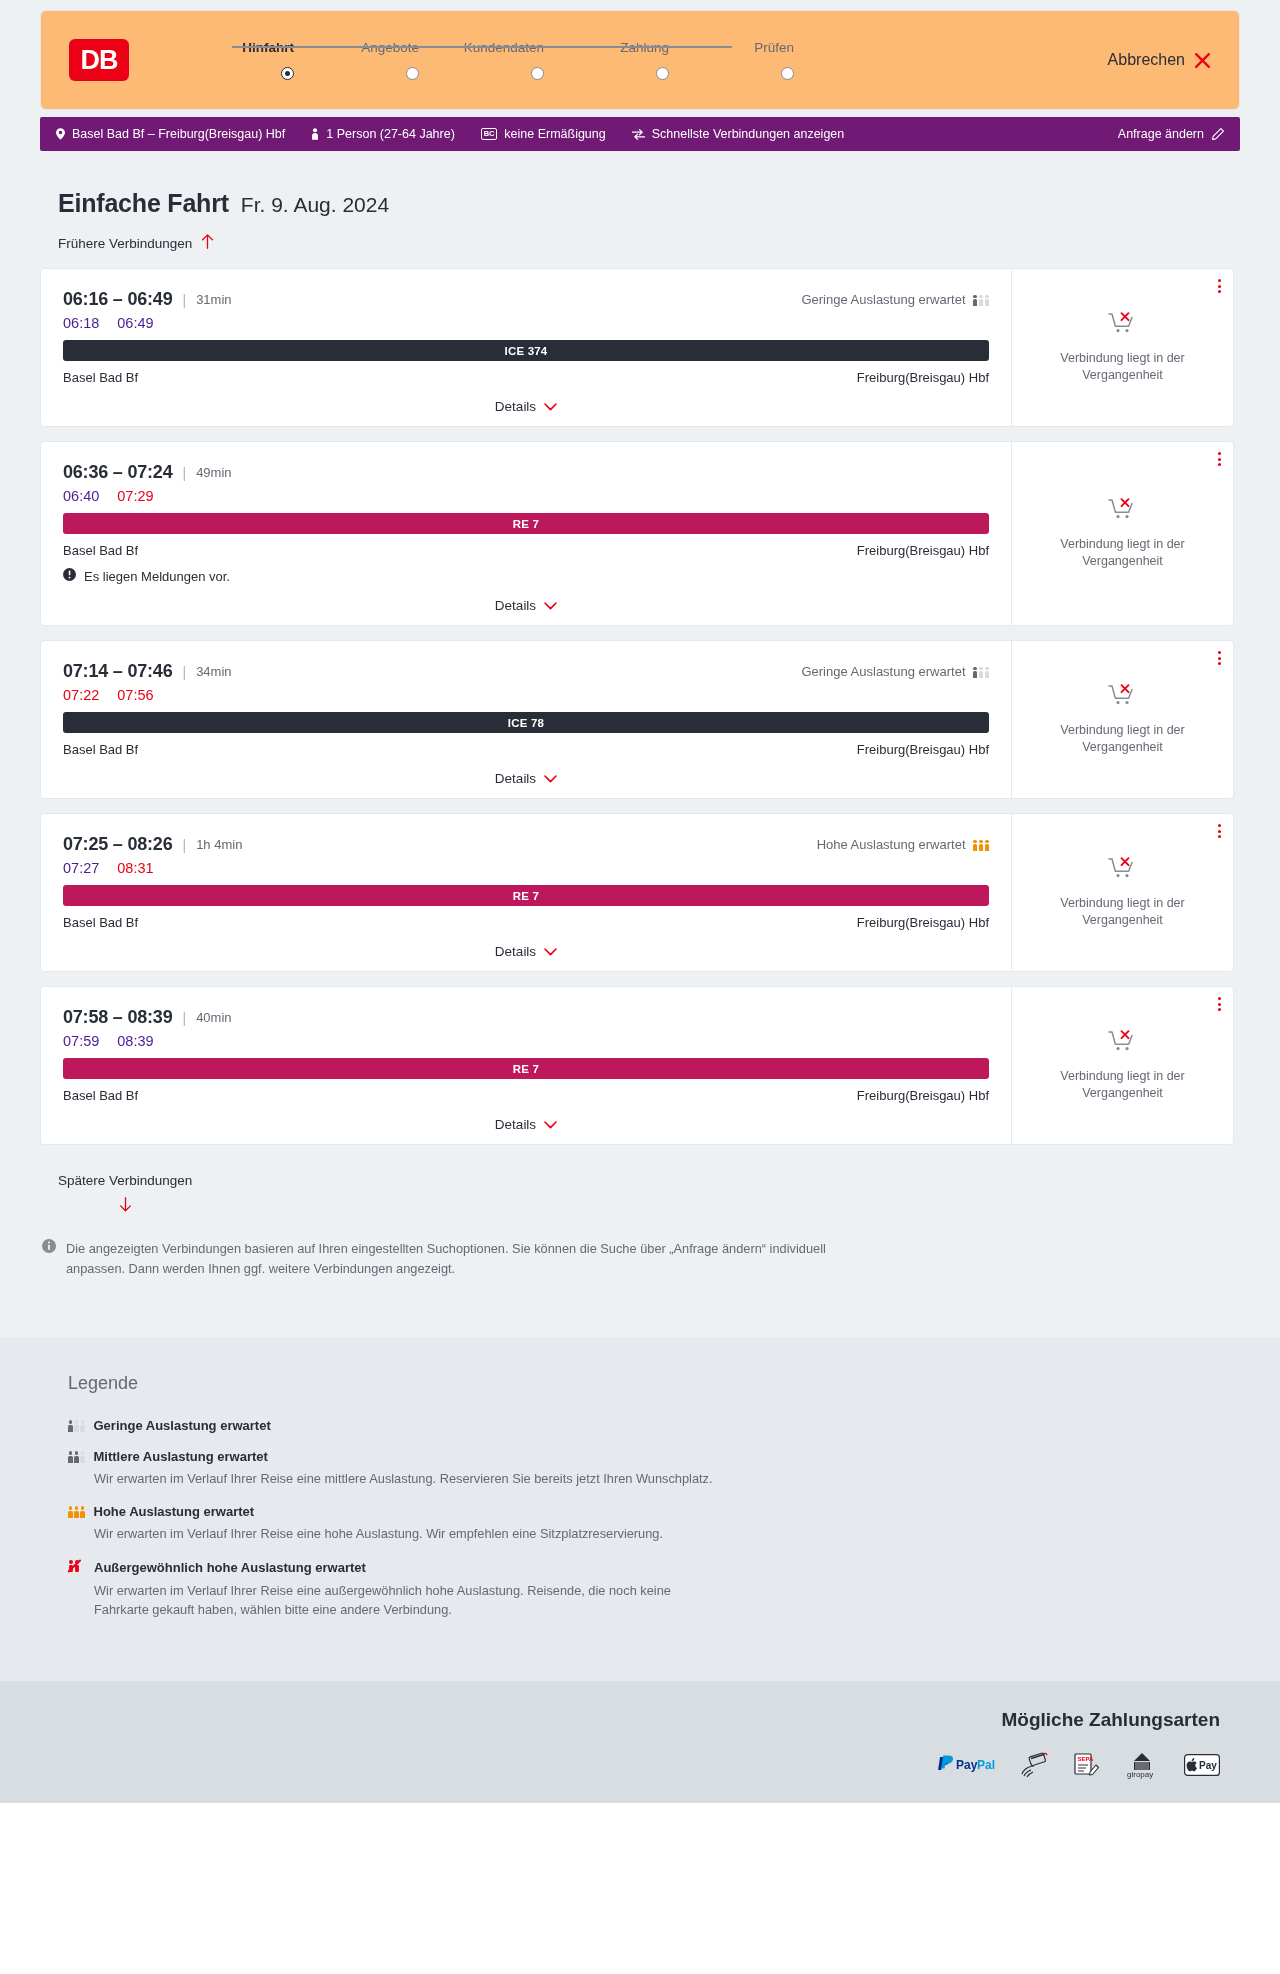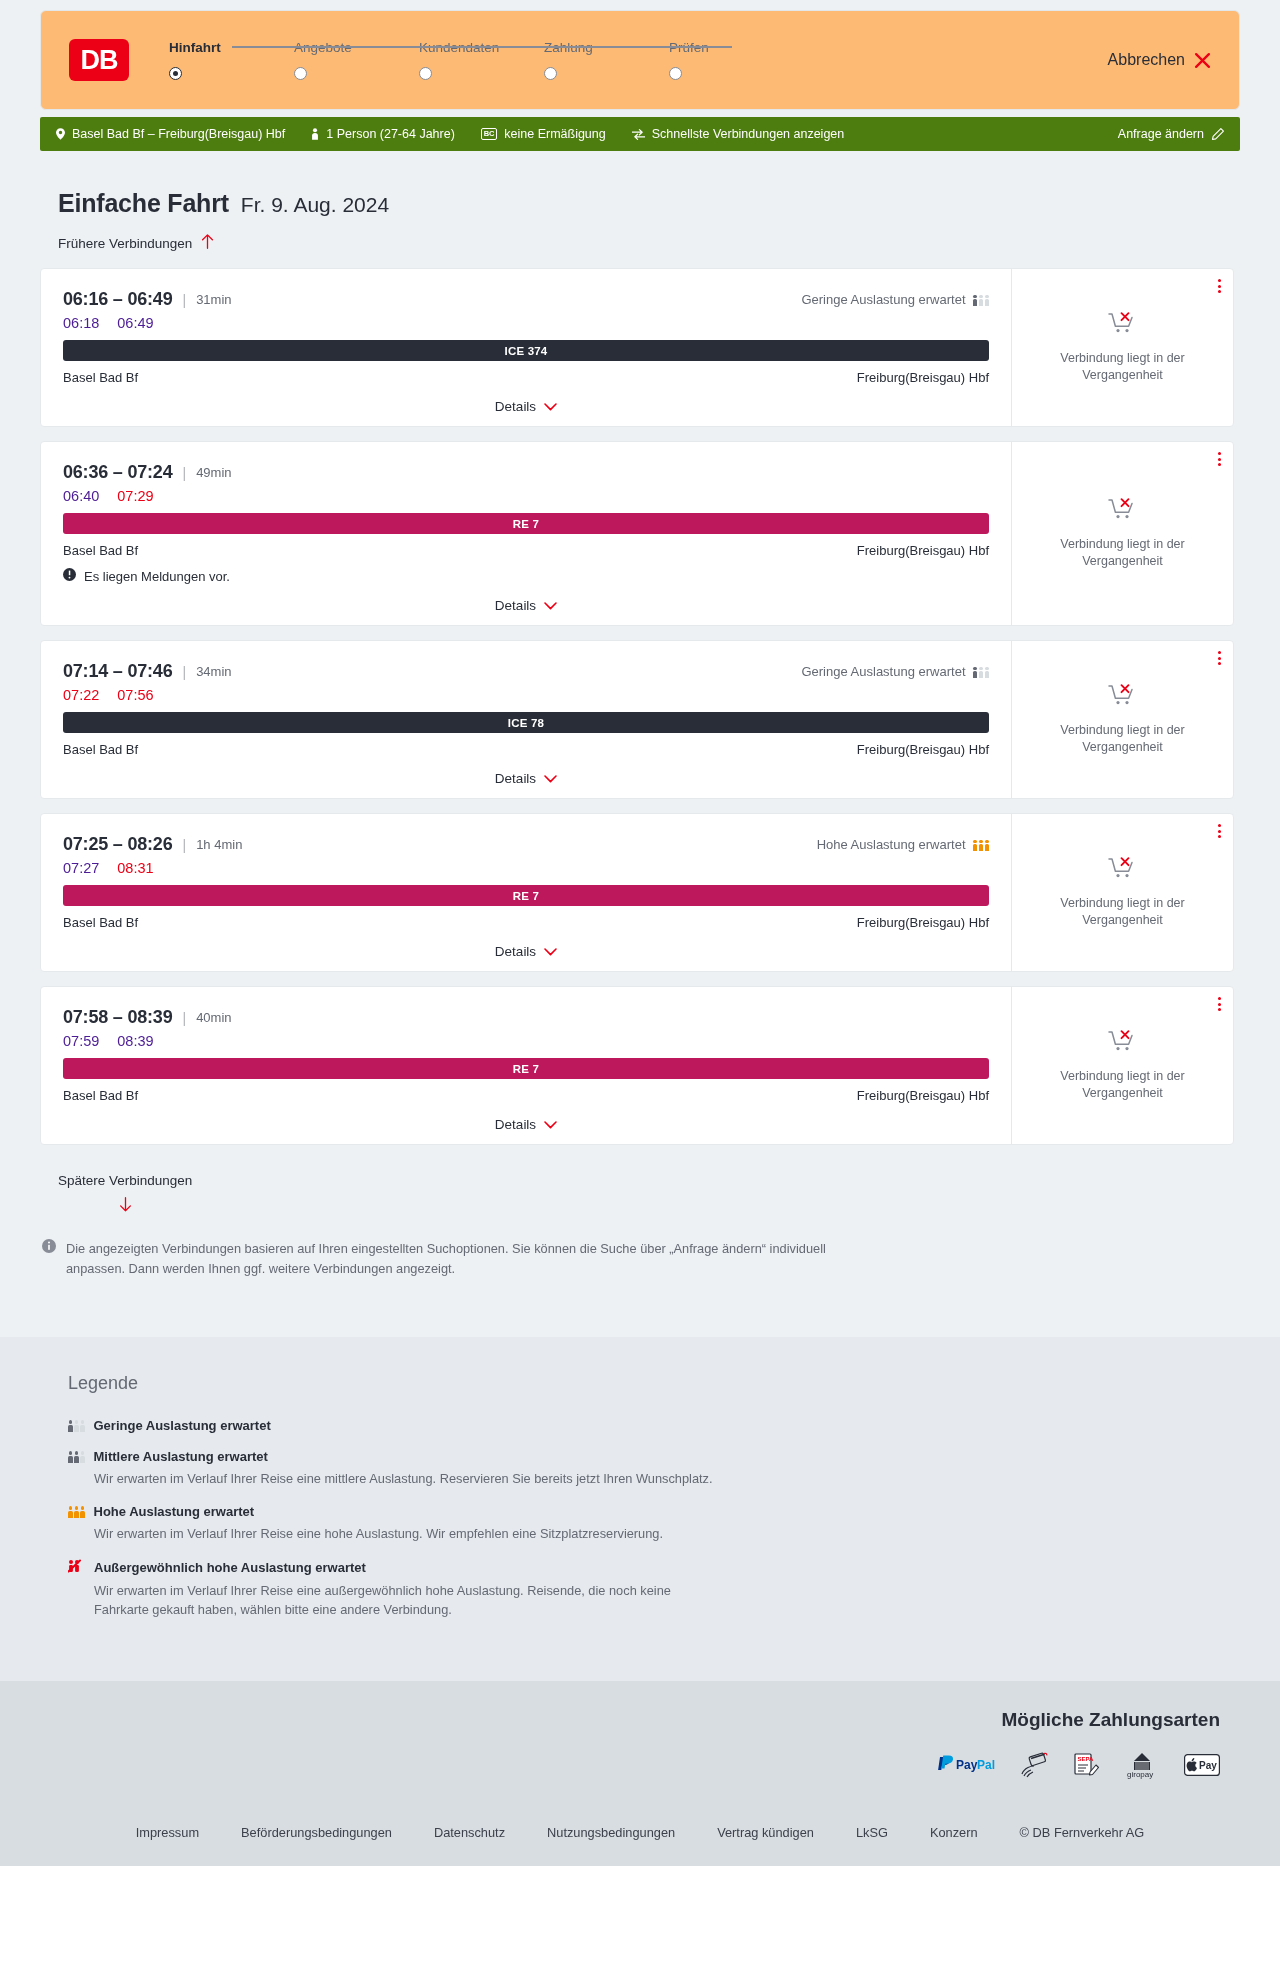--- a/index.html
+++ b/index.html
@@ -50,21 +50,21 @@
   .stepper {
     margin-left: 40px;
     position: relative;
     display: flex;
     align-items: flex-start;
   }
   .step {
     width: 125px;
     display: flex;
     flex-direction: column;
-    align-items: flex-start;
+    align-items: flex-end;
     position: relative;
   }
   .step-label {
     font-size: 13.5px;
     color: #646973;
     margin-bottom: 12px;
     white-space: nowrap;
   }
   .step.active .step-label {
     color: #282d37;
@@ -112,21 +112,21 @@
   }
   .cancel-label {
     font-size: 16px;
     color: #282d37;
   }
   .x-icon { width: 17px; height: 17px; display:block; }
 
   
   .filterbar-wrap { padding: 7px 40px 0 40px; background: #eef1f4; }
   .filterbar {
-    background: #4d7c0f;
+    background: #701a75;
     color: #ffffff;
     height: 34px;
     display: flex;
     align-items: center;
     padding: 0 16px;
     font-size: 12.5px;
     border-radius: 2px;
   }
   .filter-item {
     display: flex;
@@ -904,24 +904,14 @@
           <svg width="36" height="22" viewBox="0 0 36 22">
             <rect x="0.6" y="0.6" width="34.8" height="20.8" rx="3" fill="#ffffff" stroke="#282d37" stroke-width="1.2"></rect>
             <path d="M9.6 6.3c.5-.6.8-1.4.7-2.2-.7 0-1.5.5-2 1.1-.4.5-.8 1.4-.7 2.2.8.1 1.5-.4 2-1.1zM10.3 7.6c-1.1-.1-2 .6-2.5.6s-1.3-.6-2.1-.6c-1.1 0-2.1.6-2.6 1.6-1.1 2-.3 4.9.8 6.5.5.8 1.2 1.7 2 1.6.8 0 1.1-.5 2.1-.5s1.2.5 2.1.5c.9 0 1.4-.8 2-1.6.6-.9.8-1.8.9-1.8-.1 0-1.7-.7-1.7-2.6 0-1.6 1.3-2.4 1.4-2.4-.8-1.1-1.9-1.3-2.4-1.3z" fill="#282d37"></path>
             <text x="15" y="15" font-family="Liberation Sans, sans-serif" font-size="10" font-weight="bold" fill="#282d37">Pay</text>
           </svg>
         </span>
       </div>
     </div>
   </div>
 
-  <div class="footer" id="footer-links">
-      <span>Impressum</span>
-      <span>Beförderungsbedingungen</span>
-      <span>Datenschutz</span>
-      <span>Nutzungsbedingungen</span>
-      <span>Vertrag kündigen</span>
-      <span>LkSG</span>
-      <span>Konzern</span>
-      <span class="copy">© DB Fernverkehr AG</span>
-    </div>
 
 </div>
 
 </body></html>

